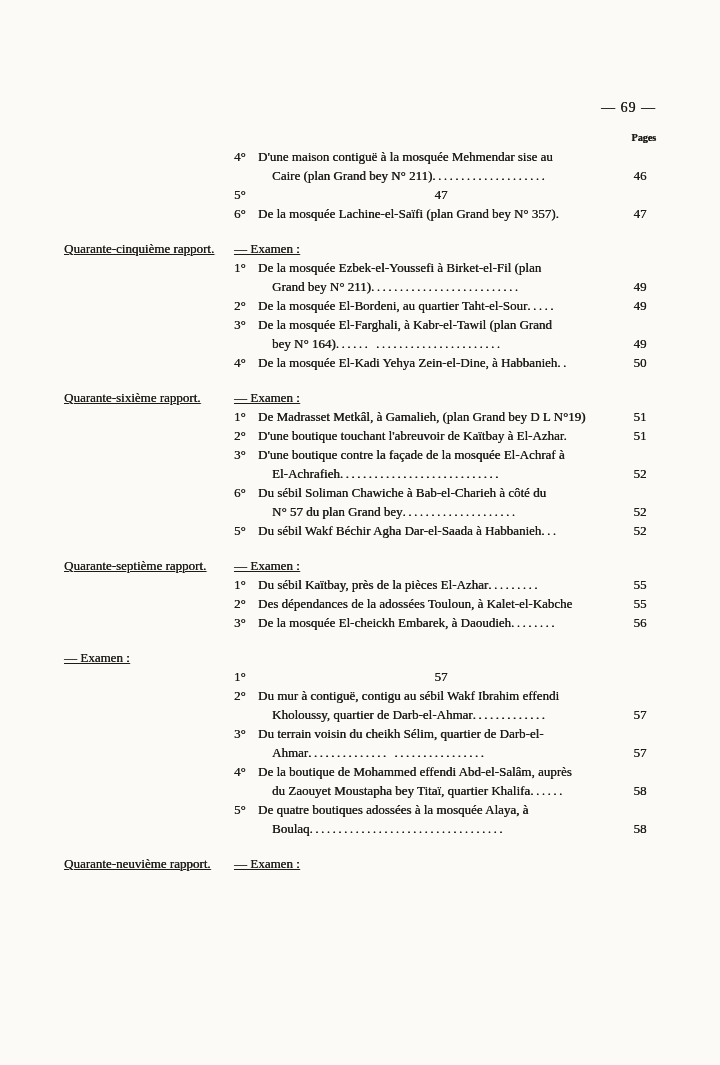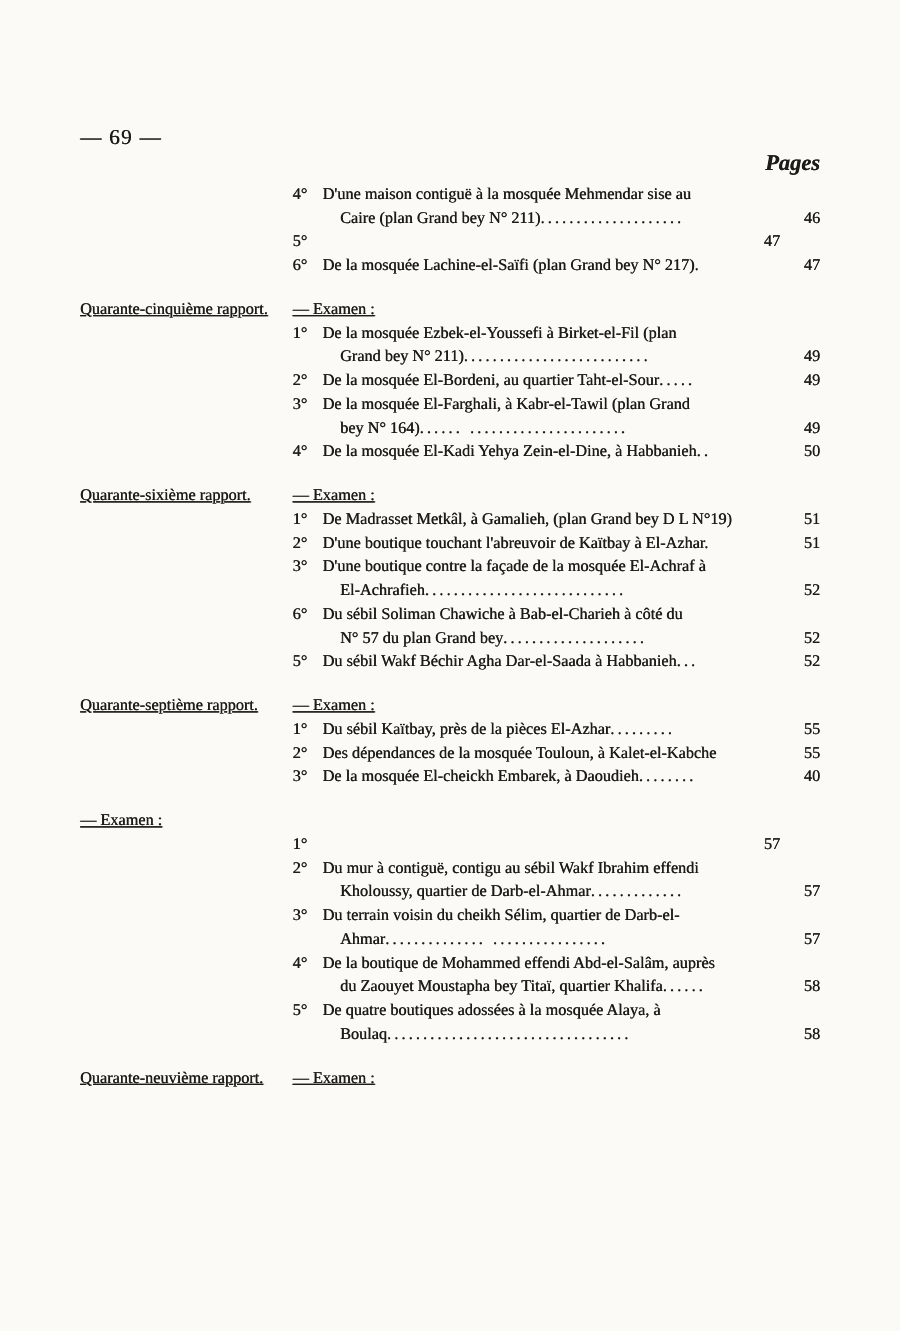--- a/index.html
+++ b/index.html
@@ -4,36 +4,36 @@
 <style>
   * { margin:0; padding:0; box-sizing:border-box; }
   html, body { width:720px; height:1065px; overflow:hidden; }
   body {
     background:#fbfaf6;
     font-family:"Liberation Serif","DejaVu Serif",serif;
     color:#1e1c18;
     text-shadow:0.3px 0 currentColor;
   }
   .page { width:592px; margin-left:64px; padding-top:100px; }
-  .folio { text-align:left; font-size:17px; letter-spacing:1px; }
-  .pages-label { text-align:right; font-size:18px; font-weight:bold;font-style:italic; }
+  .folio { text-align:right; font-size:14px; letter-spacing:1px; }
+  .pages-label { text-align:right; font-size:10px; margin-top:16px; font-weight:bold; }
   .toc { margin-top:4px; }
   .sec { margin-top:16px; }
   .sec.first { margin-top:2px; }
   .sec-head {
     display:grid; grid-template-columns:170px 1fr;
     font-size:13px; line-height:19px;text-decoration:underline;
   }
   .entry {
     display:grid; grid-template-columns:24px 1fr 32px;
     margin-left:170px; font-size:13px; line-height:19px;
   }
   .txt { white-space:pre-line; padding-left:14px; text-indent:-14px; }
   .dots { letter-spacing:2.5px; }
-  .pg { align-self:end; text-align:right; }
+  .pg { align-self:end; text-align:center; }
 </style>
 </head>
 <body>
 
 <div class="page">
   <div class="folio">— 69 —</div>
   <div class="pages-label">Pages</div>
 
   <div class="toc">
 
@@ -43,21 +43,21 @@
         <span class="txt"><span>D'une maison contiguë à la mosquée Mehmendar sise au
 Caire (plan Grand bey N° 211)</span><span class="dots">....................</span></span>
         <span class="pg">46</span>
       </div>
       <div class="entry">
         <span class="num">5°</span>
         <span class="pg">47</span>
       </div>
       <div class="entry">
         <span class="num">6°</span>
-        <span class="txt"><span>De la mosquée Lachine-el-Saïfi (plan Grand bey N° 217).</span><span class="dots"></span></span>
+        <span class="txt"><span>De la mosquée Lachine-el-Saïfi (plan Grand bey N° 357).</span><span class="dots"></span></span>
         <span class="pg">47</span>
       </div>
     </section>
 
     <section class="sec">
       <div class="sec-head">
         <span>Quarante-cinquième rapport.</span>
         <span>— Examen :</span>
       </div>
       <div class="entry">
@@ -123,27 +123,27 @@
         <span>Quarante-septième rapport.</span>
         <span>— Examen :</span>
       </div>
       <div class="entry">
         <span class="num">1°</span>
         <span class="txt"><span>Du sébil Kaïtbay, près de la pièces El-Azhar</span><span class="dots">.........</span></span>
         <span class="pg">55</span>
       </div>
       <div class="entry">
         <span class="num">2°</span>
-        <span class="txt"><span>Des dépendances de la mosquée Touloun, à Kalet-el-Kabche</span><span class="dots"></span></span>
+        <span class="txt"><span>Des dépendances de la adossées Touloun, à Kalet-el-Kabche</span><span class="dots"></span></span>
         <span class="pg">55</span>
       </div>
       <div class="entry">
         <span class="num">3°</span>
         <span class="txt"><span>De la mosquée El-cheickh Embarek, à Daoudieh</span><span class="dots">........</span></span>
-        <span class="pg">40</span>
+        <span class="pg">56</span>
       </div>
     </section>
 
     <section class="sec">
       <div class="sec-head">
         <span>— Examen :</span>
       </div>
       <div class="entry">
         <span class="num">1°</span>
         <span class="pg">57</span>

